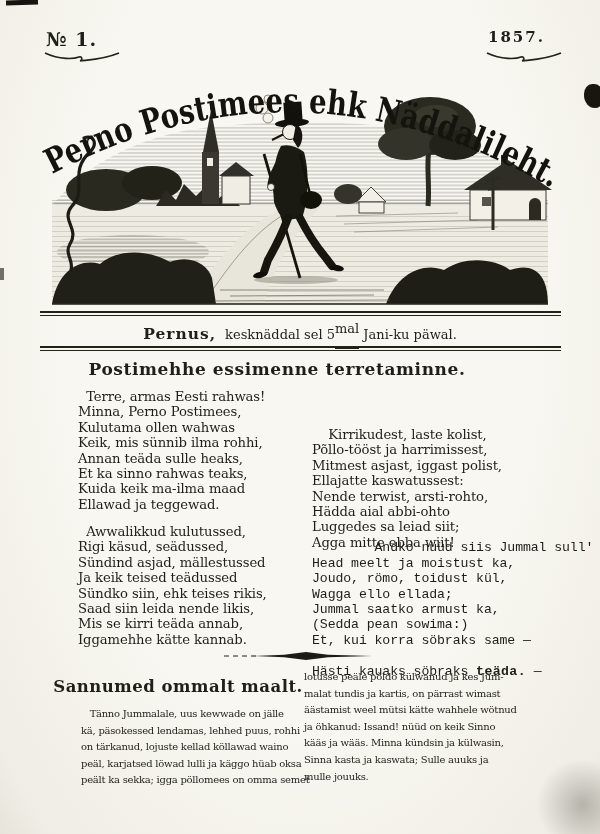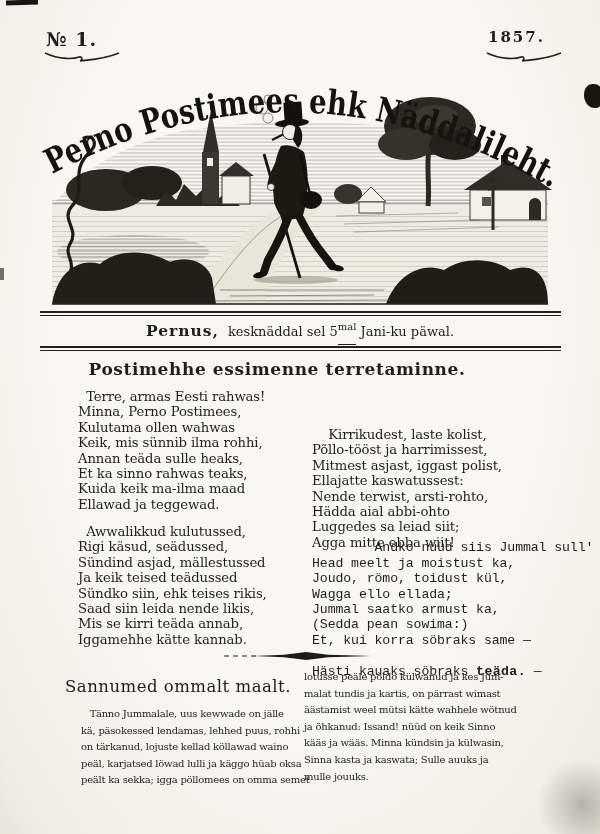--- a/index.html
+++ b/index.html
@@ -14,32 +14,32 @@
   .swash-issue{left:42px;top:50px;}
   .swash-year{left:484px;top:50px;}
   .masthead-svg{position:absolute;left:38px;top:54px;width:524px;height:256px;}
   .hr{position:absolute;left:40px;width:521px;background:#232219;}
   .hr-a1{top:311px;height:2px;}
   .hr-a2{top:315px;height:1px;}
   .hr-b1{top:346px;height:2px;}
   .hr-b2{top:350px;height:1px;}
   .dateline{position:absolute;left:0;top:321px;width:600px;text-align:center;font-size:13px;}
   .dateline .city{font-weight:bold;font-size:15.5px;letter-spacing:1px;margin-right:9px;}
-  .sup{font-size:10px;vertical-align:6px;border-bottom:1px solid #1f1e19;padding-bottom:12px;}
+  .sup{font-size:13px;vertical-align:6px;border-bottom:1px solid #1f1e19;padding-bottom:12px;}
   .greeting-title{position:absolute;left:0;top:359px;width:554px;text-align:center;
     font-size:17px;font-weight:bold;letter-spacing:0.6px;}
   .stanza{position:absolute;white-space:pre;font-size:13.2px;line-height:15.4px;letter-spacing:-0.1px;}
   .st-l1{left:78px;top:389px;}
   .st-l2{left:78px;top:524px;}
   .st-r1{left:312px;top:391px;margin-top:36px;}
   .st-r2{left:312px;top:525px;font-family:Liberation Mono, monospace;}
   .final-line b{font-weight:bold;letter-spacing:0.4px;}
   .divider{position:absolute;left:222px;top:650px;width:156px;height:12px;}
   .section-title{position:absolute;left:52px;top:677px;width:252px;text-align:center;
-    font-size:16.5px;font-weight:normal;letter-spacing:0.5px;}
+    font-size:16.5px;font-weight:bold;letter-spacing:0.5px;}
   .prose{position:absolute;white-space:pre;font-size:10px;line-height:16.6px;letter-spacing:-0.25px;}
   .prose-left{left:56px;top:706px;margin-left:25px;}
   .prose-right{left:304px;top:669px;}
   .artifact{position:absolute;}
   .art-tl{left:6px;top:0;width:32px;height:5px;background:#15140f;transform:rotate(-2deg);}
   .art-tr{left:584px;top:84px;width:20px;height:24px;background:#17160f;border-radius:45% 55% 50% 60%;}
   .art-l1{left:0;top:268px;width:4px;height:12px;background:#3a382e;opacity:.7;}
   .art-br{left:536px;top:756px;width:64px;height:78px;
     background:radial-gradient(circle at 72% 62%, rgba(92,90,80,.38), rgba(92,90,80,0) 68%);}
 </style>

